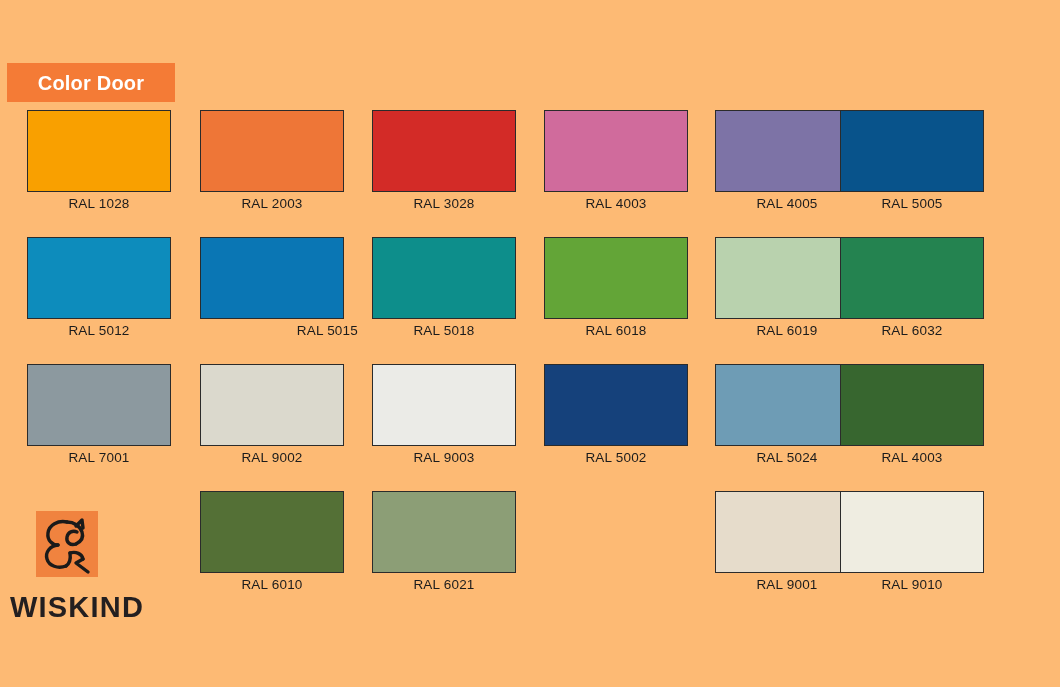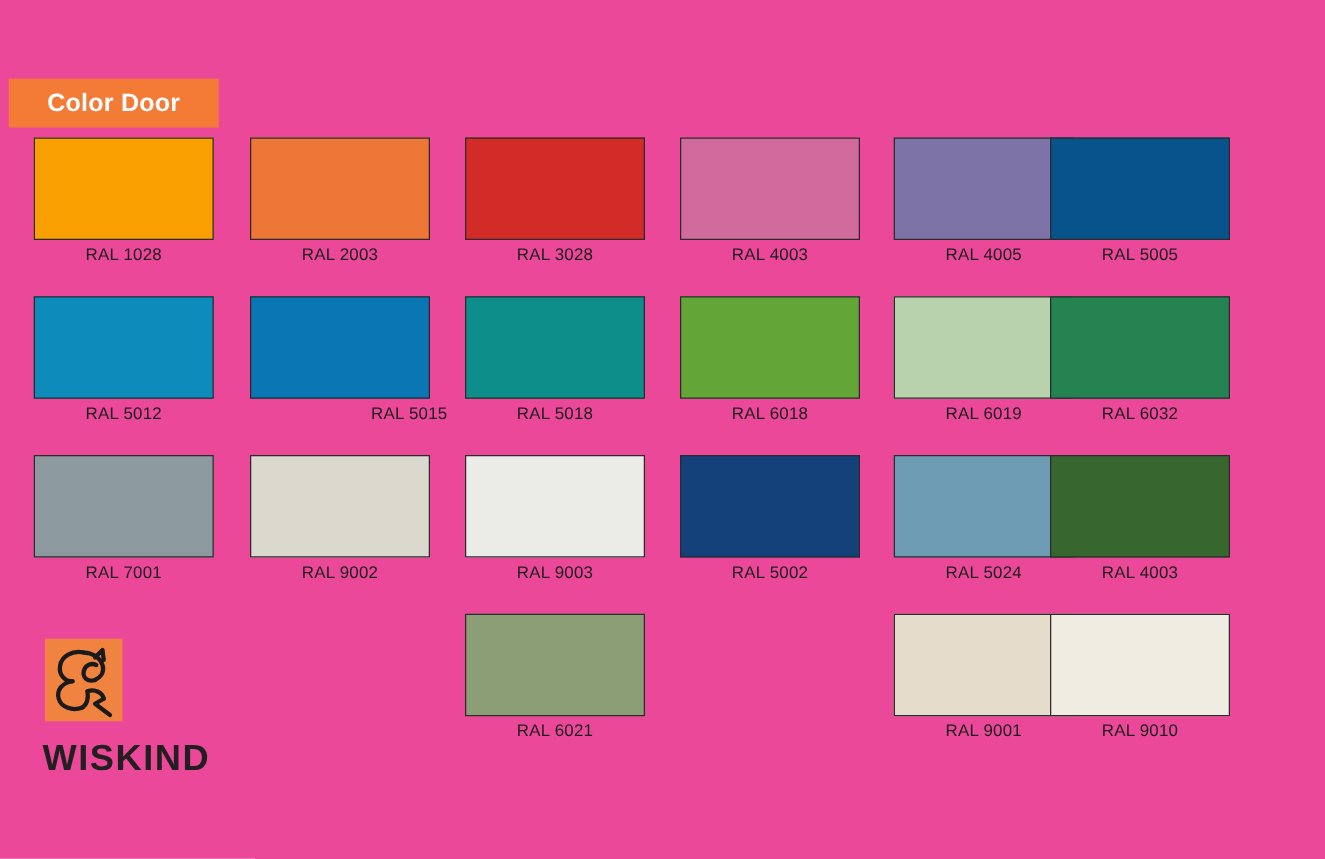--- a/index.html
+++ b/index.html
@@ -12,21 +12,21 @@
     height: 687px;
     position: relative;
     font-family: "Liberation Sans", sans-serif;
     overflow: hidden;
   }
 
   #page {
     position: relative;
     width: 1060px;
     height: 687px;
-    background: #ec4899;
+    background: #fdba74;
   }
 
   
   .title-banner {
     position: absolute;
     left: 7px;
     top: 63px;
     width: 168px;
     height: 39px;
     background: #F47B36;
@@ -109,21 +109,20 @@
   .logo-word {
     position: absolute;
     left: 0px;
     top: 82px;
     font-size: 29px;
     font-weight: bold;
     color: #231f20;
     letter-spacing: 1.2px;
     line-height: 1;
     white-space: nowrap;
-    margin-left: 24px;
   }
 </style>
 </head>
 <body>
 
 <div id="page">
 
   <div class="title-banner" style="background: rgb(244, 123, 54);">
     <span class="title-text" style="color: rgb(255, 255, 255);">Color Door</span>
   </div>
@@ -202,20 +201,24 @@
           <div class="swatch" style="background: rgb(110, 156, 181); border-color: rgb(43, 43, 43);"></div>
           <div class="swatch-label" style="color: rgb(28, 28, 28);">RAL 5024</div>
         </div>
         <div class="cell c5">
           <div class="swatch" style="background: rgb(55, 102, 47); border-color: rgb(43, 43, 43);"></div>
           <div class="swatch-label" style="color: rgb(28, 28, 28);">RAL 4003</div>
         </div>
       </div>
       <div class="grid-row">
         <div class="cell c0"></div>
+        <div class="cell c1">
+          <div class="swatch" style="background: rgb(84, 112, 54); border-color: rgb(43, 43, 43);"></div>
+          <div class="swatch-label" style="color: rgb(28, 28, 28);">RAL 6010</div>
+        </div>
         <div class="cell c2">
           <div class="swatch" style="background: rgb(140, 158, 118); border-color: rgb(43, 43, 43);"></div>
           <div class="swatch-label" style="color: rgb(28, 28, 28);">RAL 6021</div>
         </div>
         <div class="cell c4">
           <div class="swatch" style="background: rgb(230, 220, 203); border-color: rgb(43, 43, 43);"></div>
           <div class="swatch-label" style="color: rgb(28, 28, 28);">RAL 9001</div>
         </div>
         <div class="cell c5">
           <div class="swatch" style="background: rgb(239, 237, 225); border-color: rgb(43, 43, 43);"></div>

